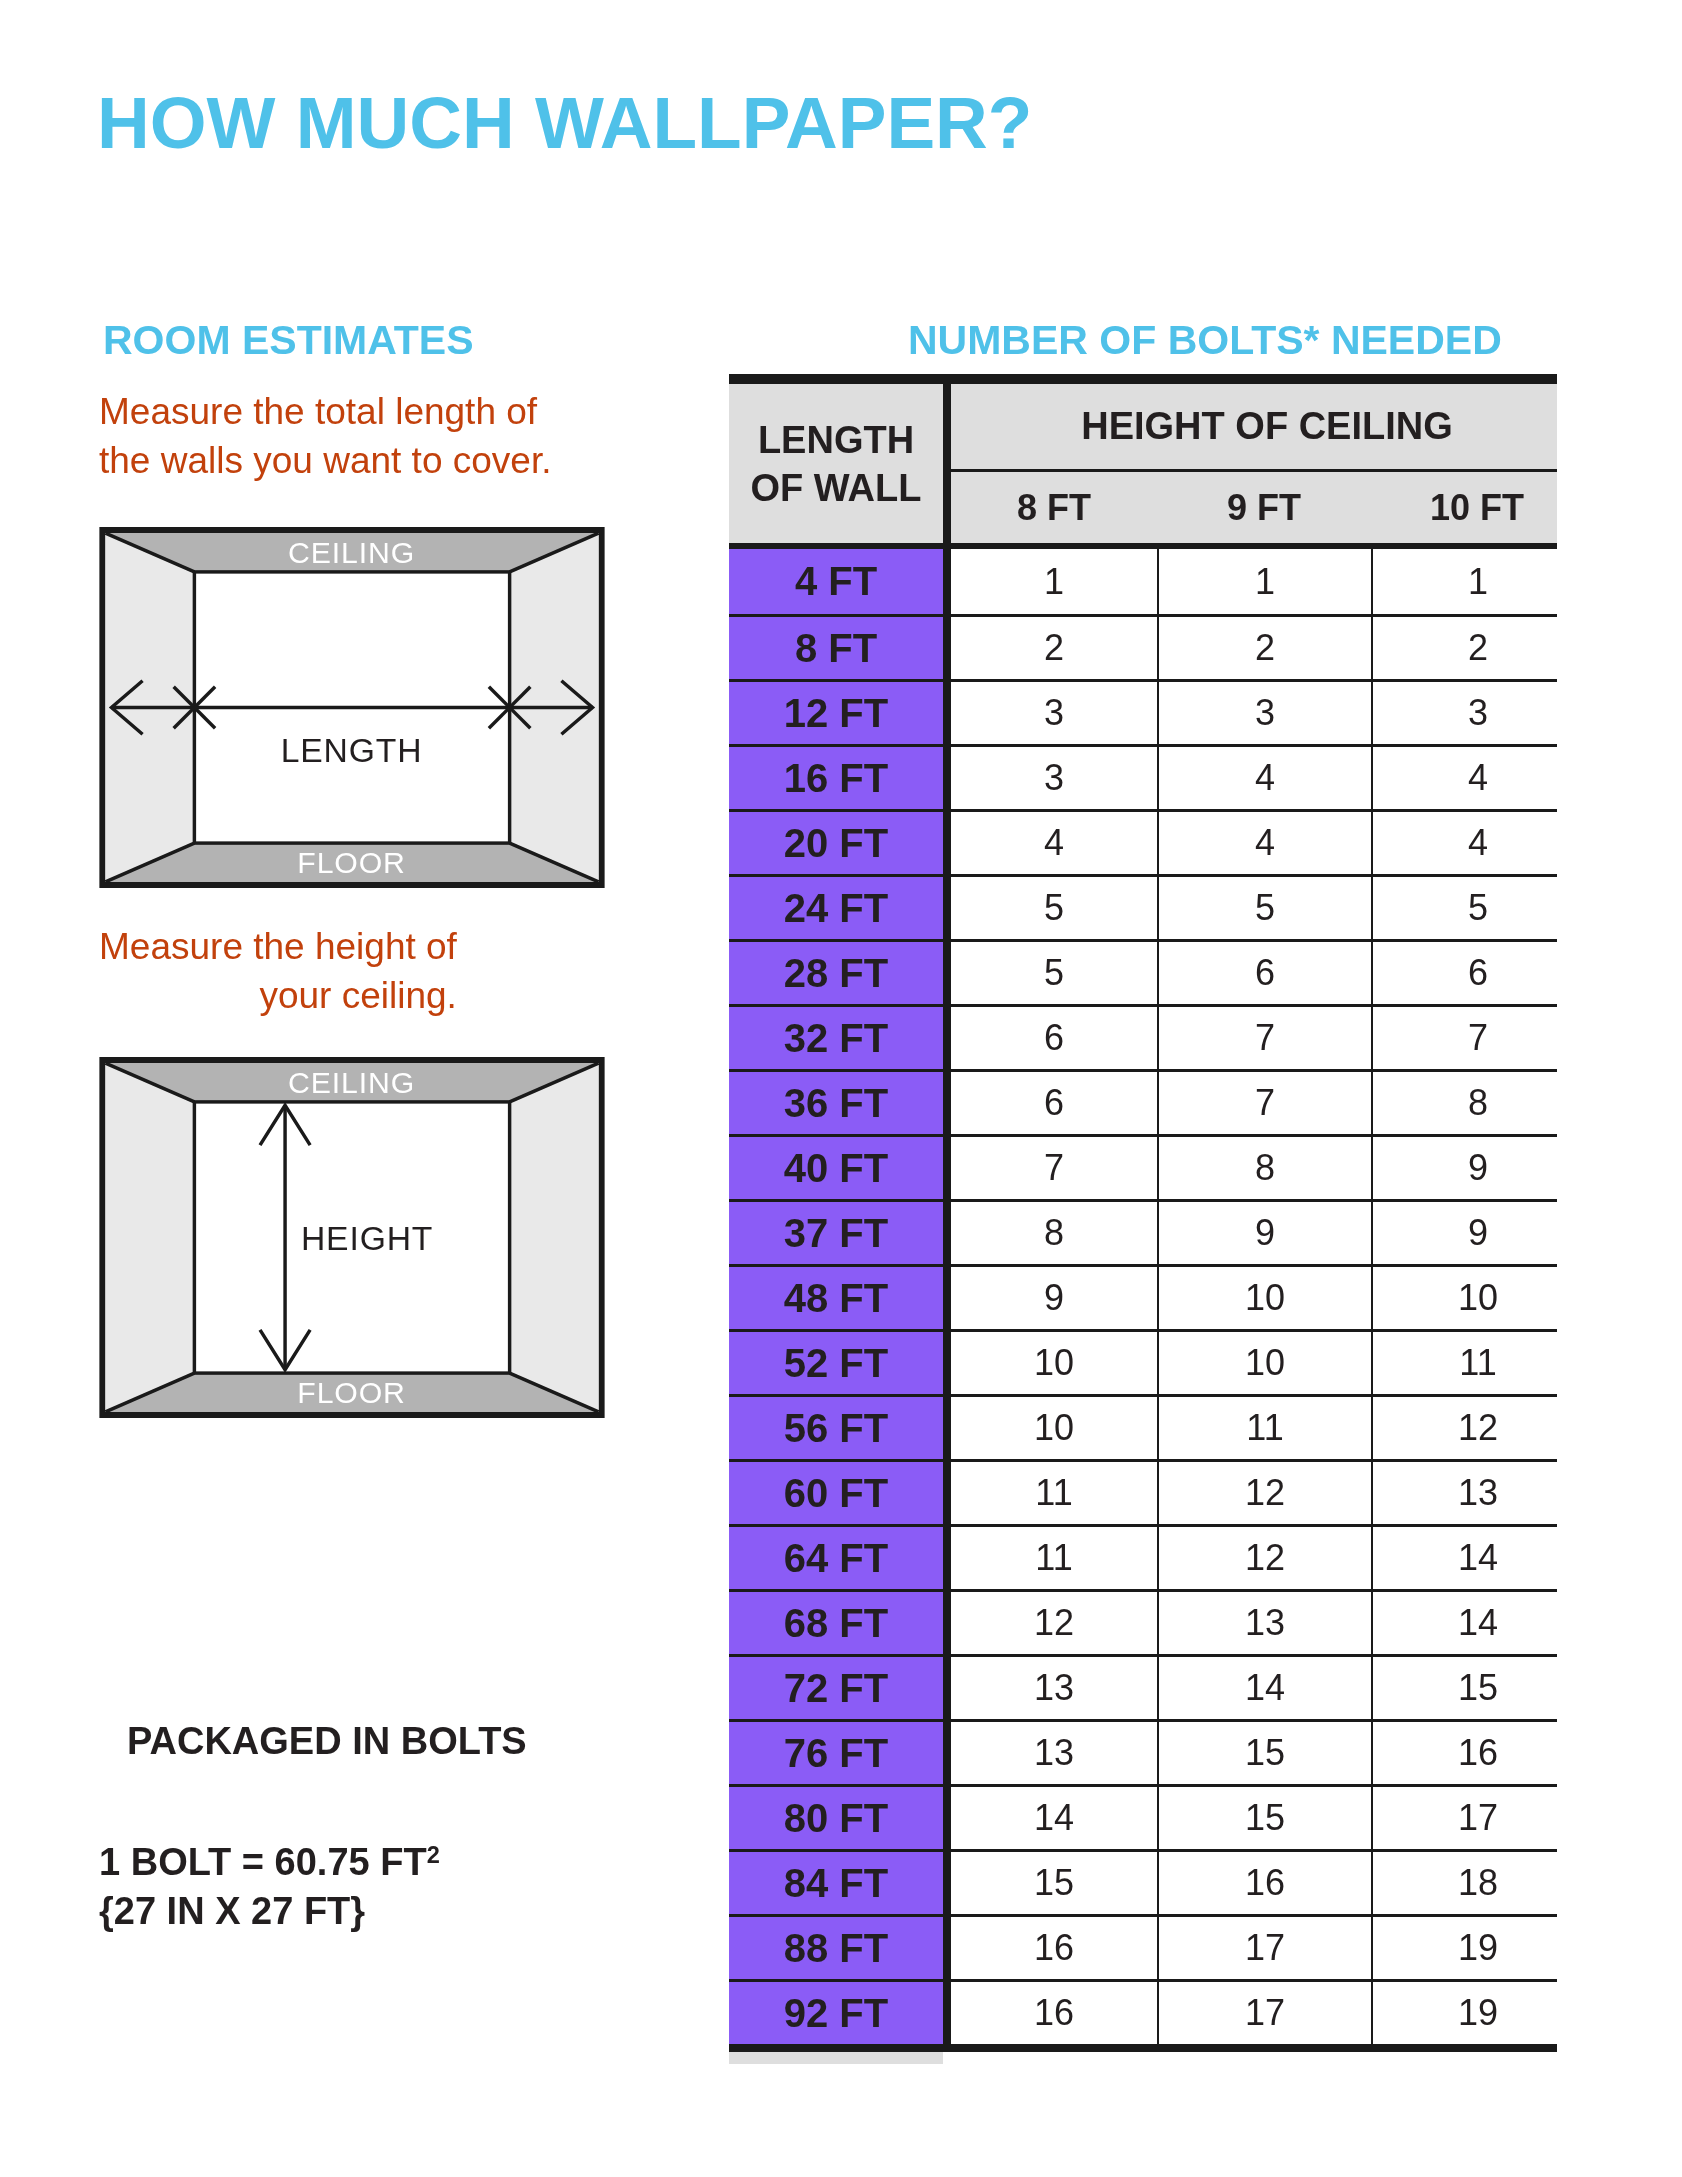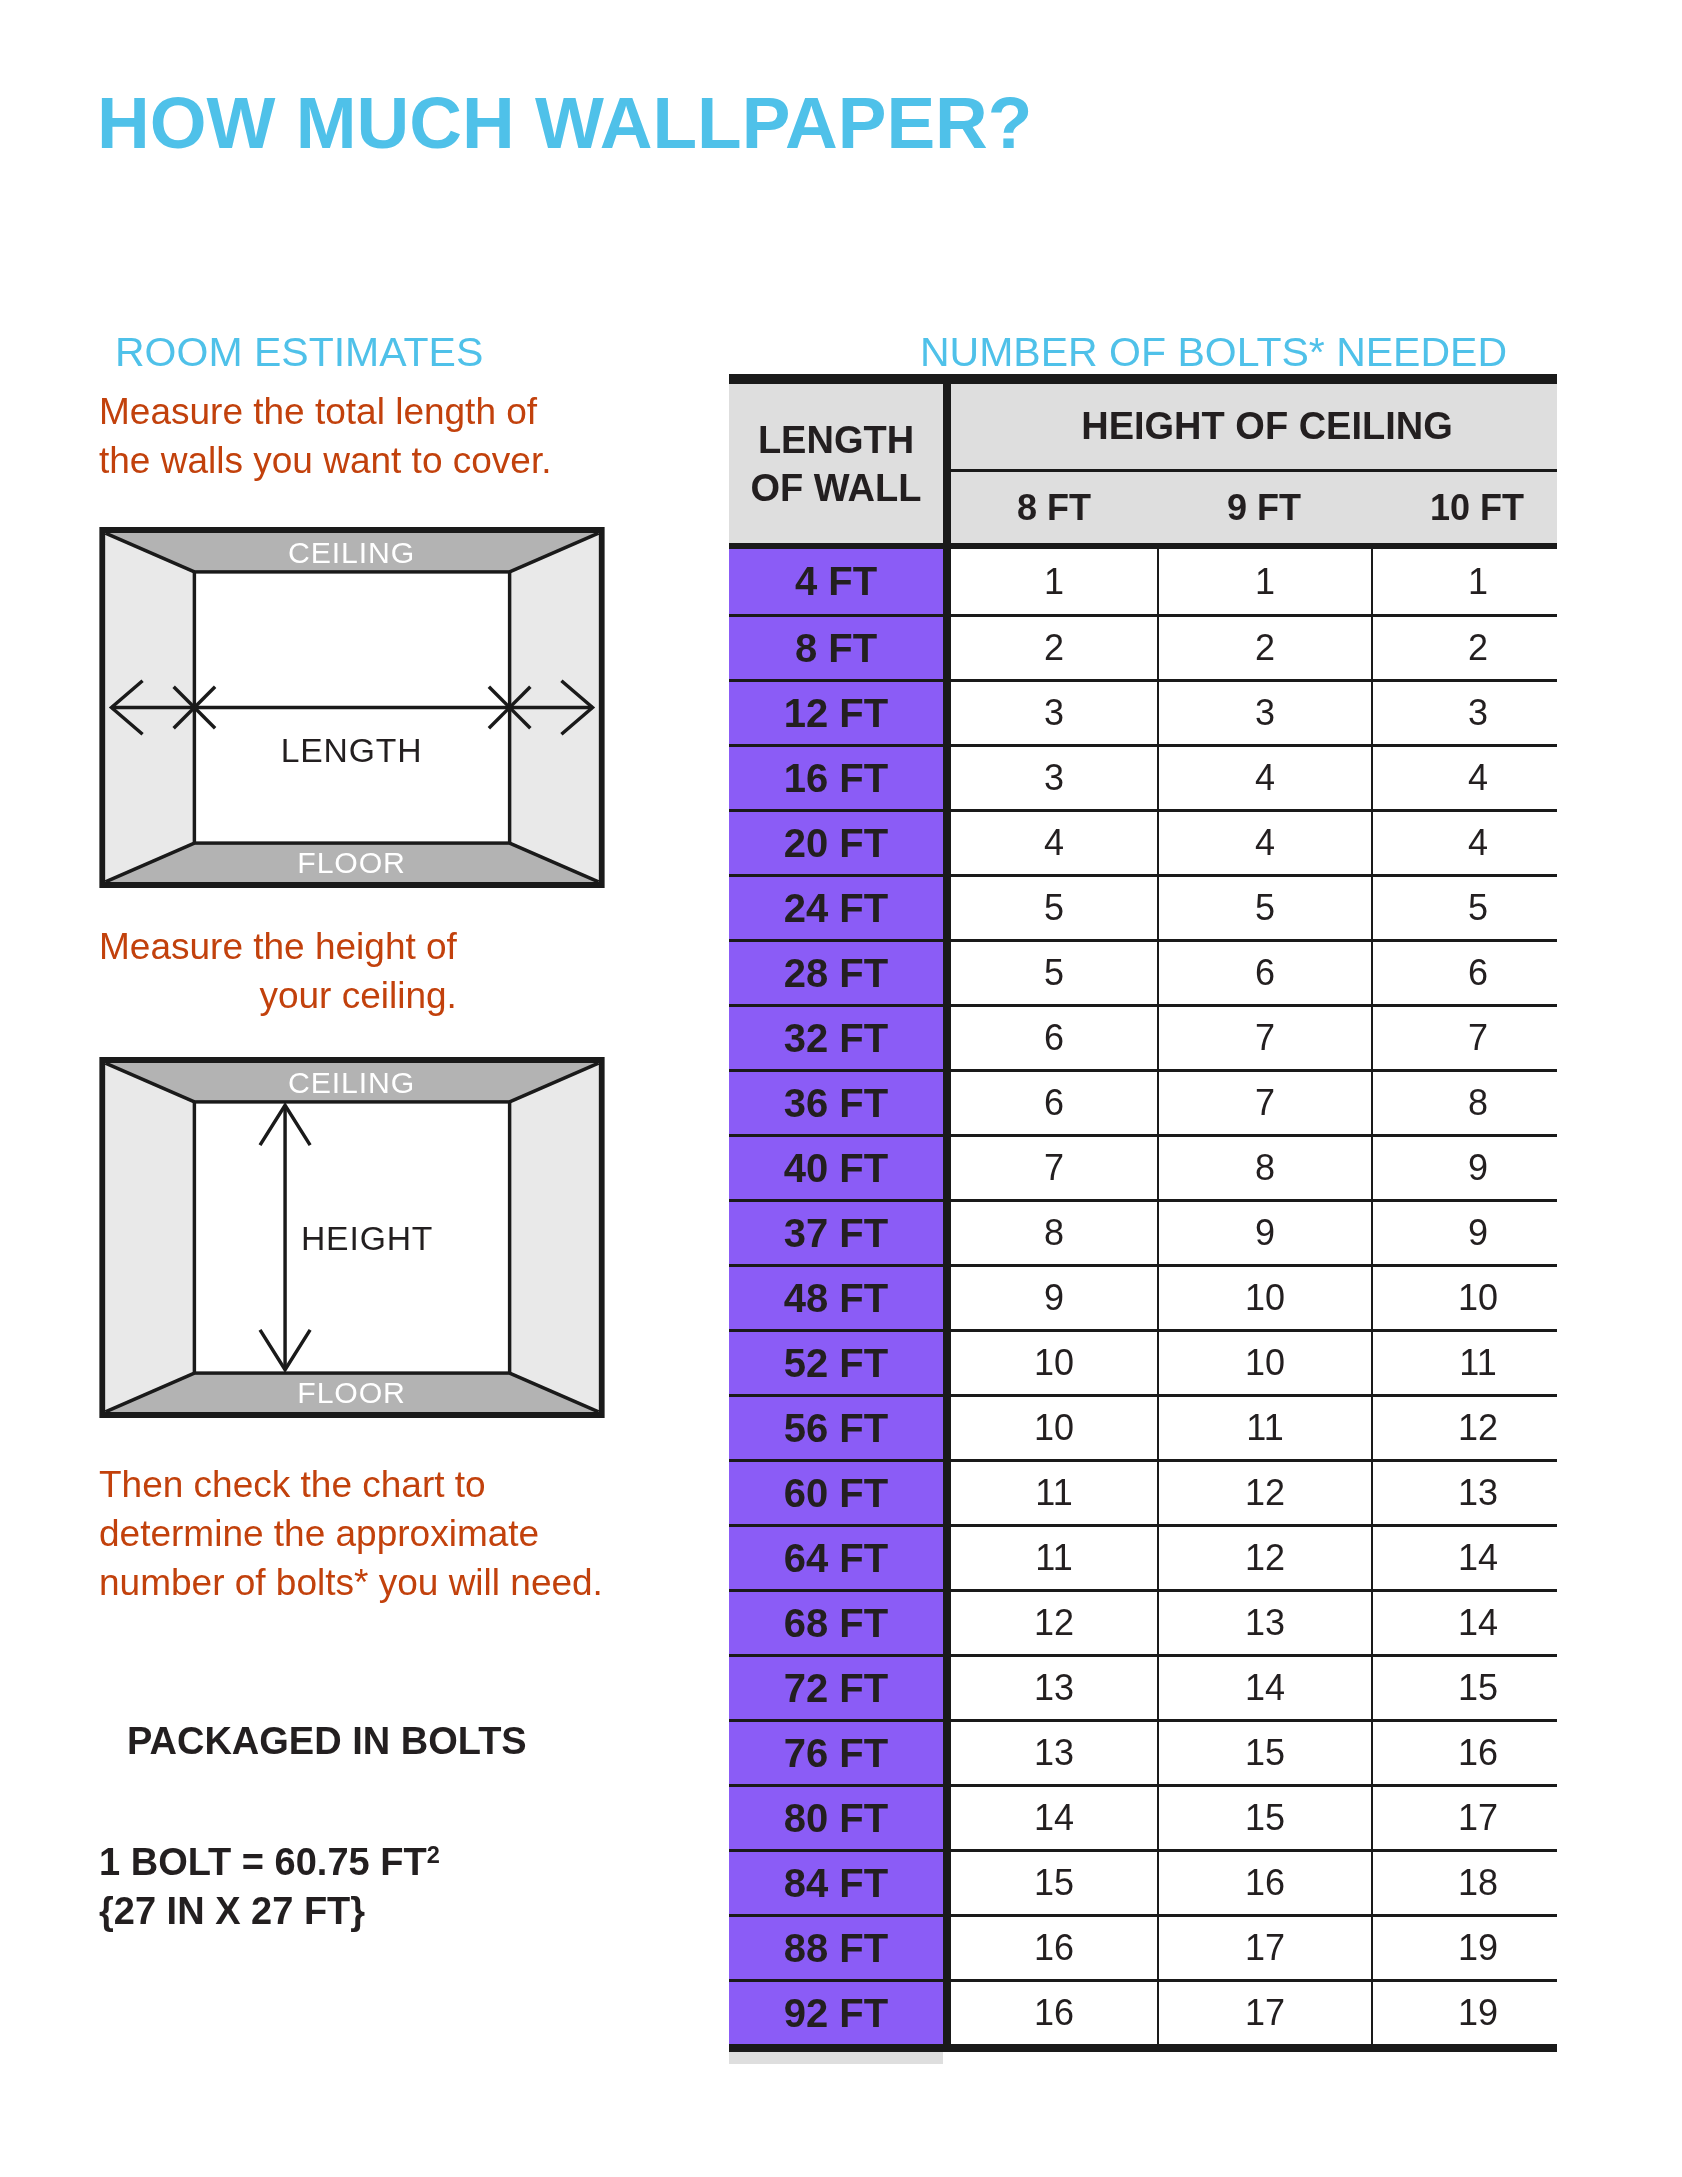--- a/index.html
+++ b/index.html
@@ -19,24 +19,24 @@
     margin: 0;
     font-size: 73px;
     line-height: 73px;
     font-weight: bold;
     color: #4fc1e9;
     letter-spacing: 0px;
     white-space: nowrap;
   }
   .section-heading {
     position: absolute;
-    margin: 16px;
+    margin: 4px;
     font-size: 41px;
     line-height: 43px;
-    font-weight: normal;
+    font-weight: bold;
     color: #4fc1e9;
     white-space: nowrap;
   }
   #room-estimates-heading { left: 99px; top: 315px; }
   #table-heading { left: 904px; top: 315px; }
   .para {
     position: absolute;
     left: 99px;
     margin: 0;
     font-size: 37px;
@@ -199,23 +199,20 @@
     <g stroke="#1a1a1a" stroke-width="4" fill="none">
       <line x1="215" y1="56" x2="215" y2="362"></line>
       <polyline points="186,102 215,56 244,102"></polyline>
       <polyline points="186,316 215,362 244,316"></polyline>
     </g>
     <text x="292" y="42" text-anchor="middle" fill="#ffffff" font-size="35" letter-spacing="1">CEILING</text>
     <text x="292" y="401" text-anchor="middle" fill="#ffffff" font-size="35" letter-spacing="1">FLOOR</text>
     <text x="310" y="223" text-anchor="middle" fill="#231f20" font-size="39" letter-spacing="1">HEIGHT</text>
   </svg>
 
-  <p class="para" id="para-3">Then check the chart to
-determine the approximate
-number of bolts* you will need.</p>
 
   <div class="footnote">
     <div class="fn-line-2">PACKAGED IN BOLTS</div>
   </div>
 
   <div class="bolt-info">
     <div><span>1 BOLT = 60.75 FT</span><sup>2</sup></div>
     <div>{27 IN X 27 FT}</div>
   </div>
 

